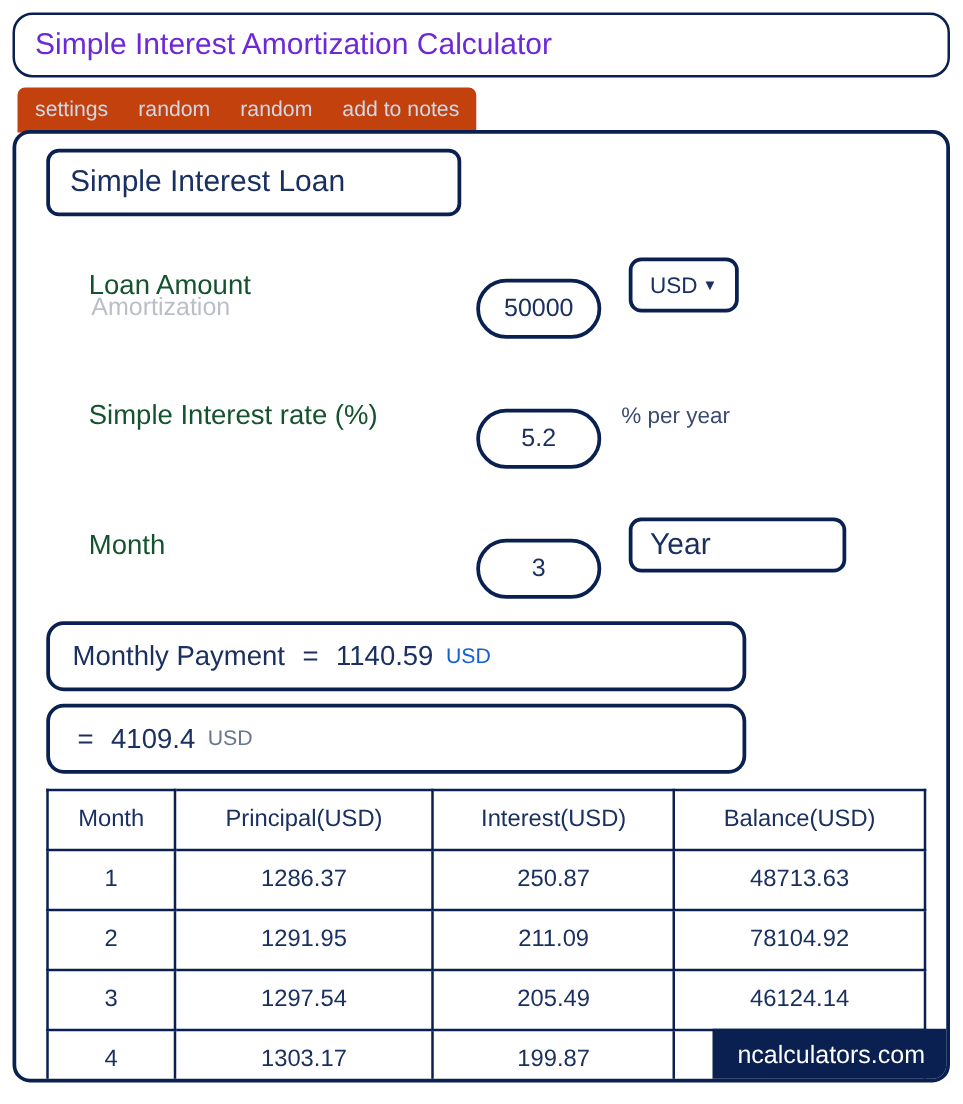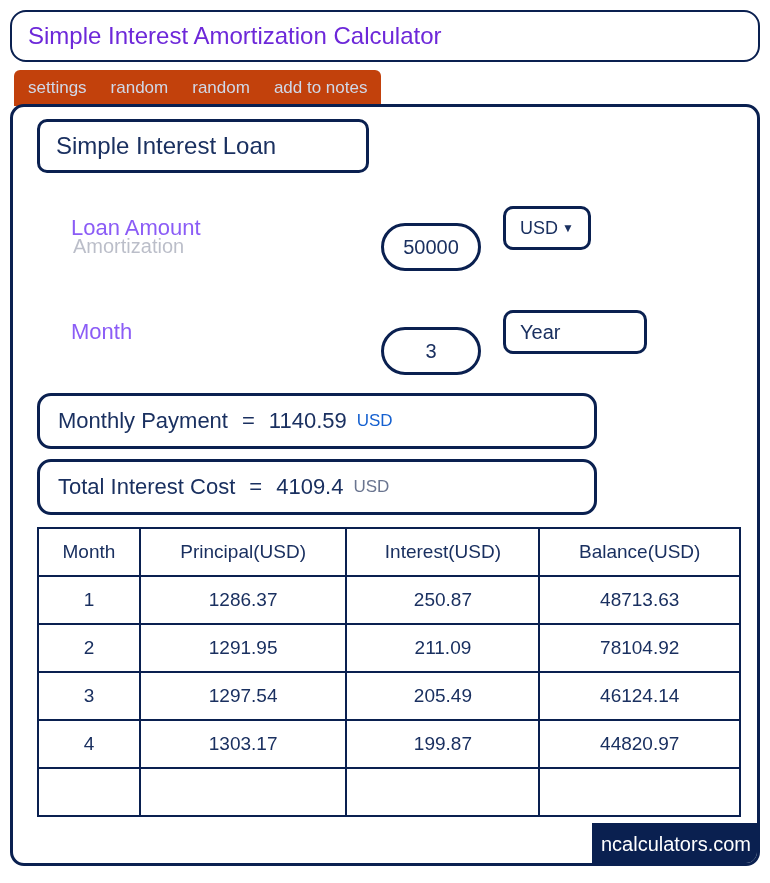--- a/index.html
+++ b/index.html
@@ -70,21 +70,21 @@
   }
   .form-rows { margin-top: 12px; margin-left: 40px; }
   .row {
     display: flex;
     align-items: center;
     margin-bottom: 18px;
   }
   .row-label {
     width: 310px;
     font-size: 22px;
-    color: #8b5cf6;
+    color: #14532d;
   }
   .num-input {
     border: 3px solid #0a2050;
     border-radius: 24px;
     width: 100px;
     height: 48px;
     text-align: center;
     font-size: 20px;
     color: #1a3060;
     display: flex;
@@ -96,21 +96,21 @@
     border: 3px solid #0a2050;
     border-radius: 10px;
     height: 44px;
     padding: 0 14px;
     margin-left: 22px;
     display: flex;
     align-items: center;
     font-size: 18px;
     color: #1a3060;
   }
-  .unit-box.wide { width: 144px; font-size: 20px; }
+  .unit-box.wide { width: 174px; font-size: 24px; }
   .unit-plain {
     margin-left: 16px;
     font-size: 18px;
     color: #3a4a70;
   }
   .caret { margin-left: 4px; font-size: 12px; }
   .result-box {
     border: 3px solid #0a2050;
     border-radius: 14px;
     padding: 12px 18px;
@@ -141,21 +141,21 @@
     font-weight: 400;
   }
   table.amort th { font-weight: 400; }
   .truncated-row td { border-bottom: none; }
   .brand {
     position: absolute;
     right: -3px;
     bottom: -3px;
     background: #0a2050;
     color: #fff;
-    padding: 10px 9px;
+    padding: 10px 20px;
     font-size: 20px;
     border-radius: 0 0 12px 0;
   }
 </style>
 </head>
 <body>
 
 
 
 <div class="title-bar">Simple Interest Amortization Calculator</div>
@@ -178,38 +178,42 @@
 
     <div class="row">
       <div class="row-label">Loan Amount</div>
       <div class="num-input">50000</div>
       <div class="unit-box">
         <span>USD</span>
         <span class="caret">▼</span>
       </div>
     </div>
 
+    <div class="row">
+      <div class="row-label">Simple Interest rate (%)</div>
+      <div class="num-input">5.2</div>
+      <div class="unit-plain">% per year</div>
+    </div>
 
     <div class="row">
       <div class="row-label">Month</div>
       <div class="num-input">3</div>
       <div class="unit-box wide">Year</div>
     </div>
 
   </div>
 
   <div class="result-box">
     <span>Monthly Payment</span>
     <span class="eq">=</span>
     <span class="val">1140.59</span>
     <span class="cur cur-blue">USD</span>
   </div>
 
   <div class="result-box">
-    <span>Total Interest Cost</span>
     <span class="eq">=</span>
     <span class="val">4109.4</span>
     <span class="cur cur-gray">USD</span>
   </div>
 
   <table class="amort">
     <thead>
       <tr>
         <th>Month</th>
         <th>Principal(USD)</th>

